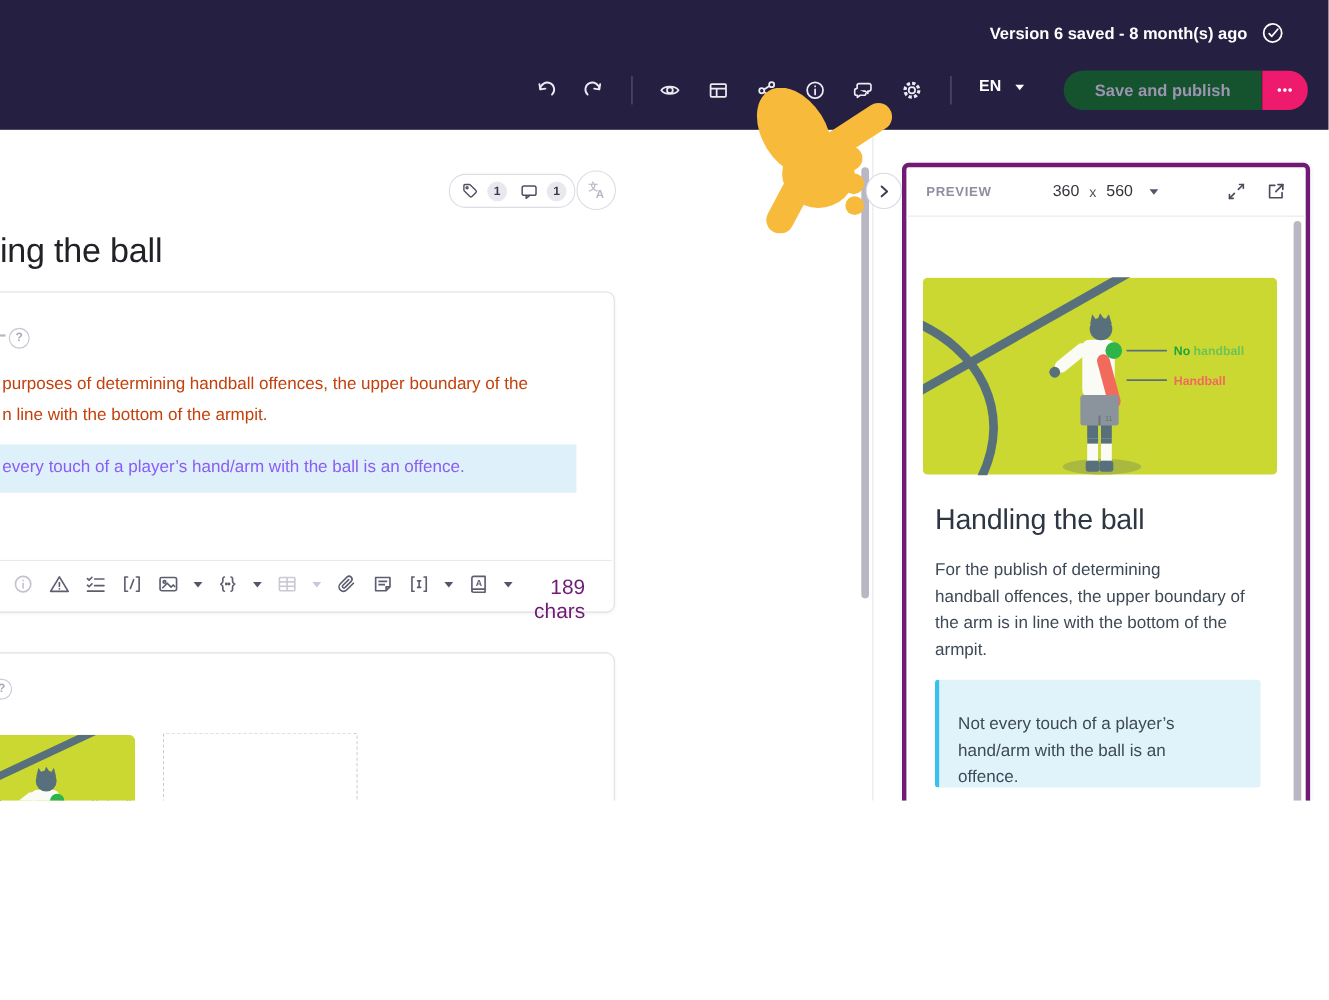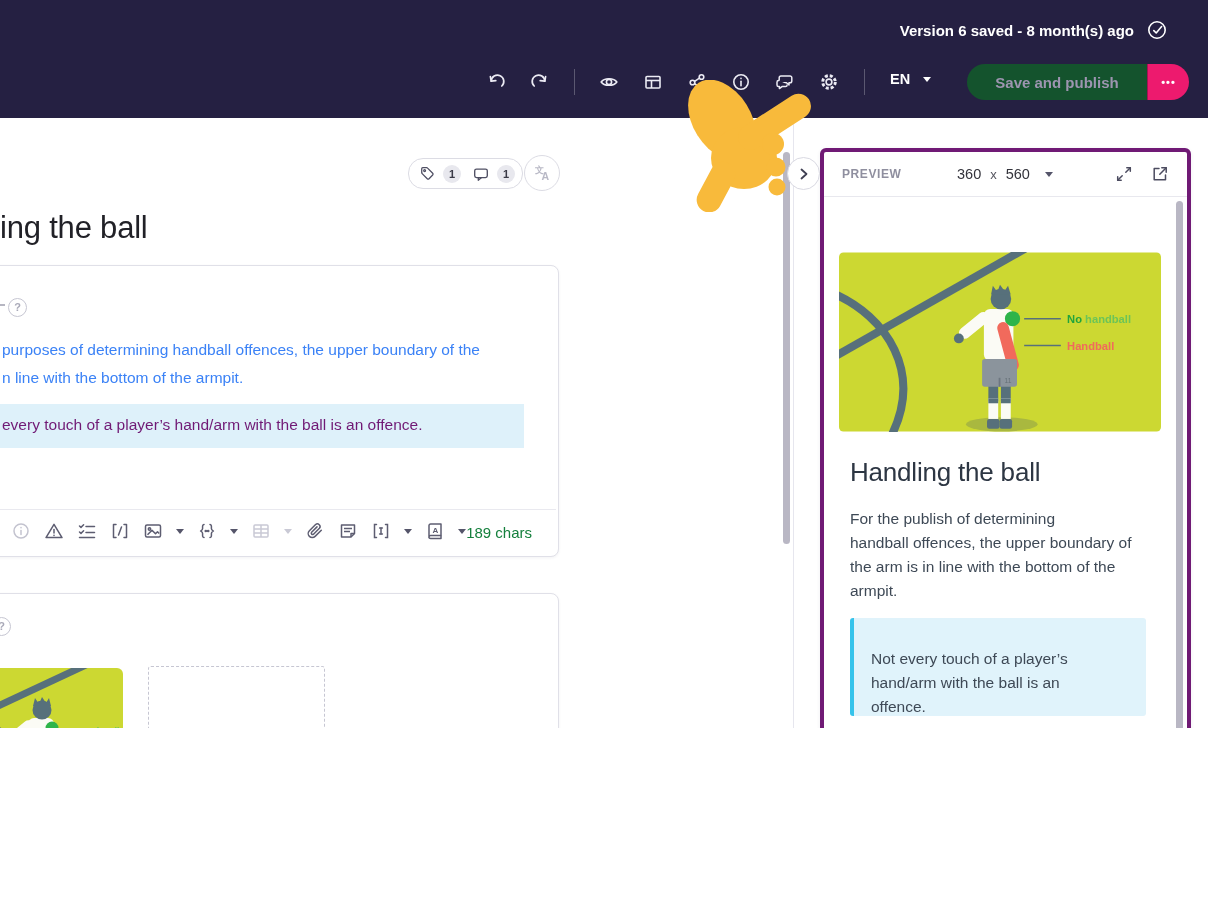--- a/index.html
+++ b/index.html
@@ -140,27 +140,27 @@
       </svg>
     </span>
   </div>
 
   <div class="abs nowrap" style="left:0;top:210px;font-size:31px;color:#212127;letter-spacing:-0.2px;">ing the ball</div>
 
   <div class="abs card" style="left:-30px;top:265px;width:587px;height:290px;"></div>
   <div class="abs" style="left:0;top:304px;width:5px;height:2px;background:#b6b6c2;"></div>
   <div class="abs helpq" style="left:8px;top:298px;">?</div>
 
-  <div class="abs nowrap" style="left:2px;top:336px;font-size:15.5px;line-height:28px;color:#3b82f6;">
+  <div class="abs nowrap" style="left:2px;top:336px;font-size:15.5px;line-height:28px;color:#c2410c;">
     <div>purposes of determining handball offences, the upper boundary of the</div>
     <div>n line with the bottom of the armpit.</div>
   </div>
 
   <div class="abs" style="left:-30px;top:404px;width:554px;height:44px;background:#def1fa;"></div>
-  <div class="abs nowrap" style="left:2px;top:416px;font-size:15.5px;color:#701a75;">every touch of a player’s hand/arm with the ball is an offence.</div>
+  <div class="abs nowrap" style="left:2px;top:416px;font-size:15.5px;color:#8b5cf6;">every touch of a player’s hand/arm with the ball is an offence.</div>
 
   <div class="abs" style="left:-29px;top:509px;width:585px;height:1px;background:#e9e9ef;"></div>
   <div class="abs" style="left:11px;top:521px;display:flex;align-items:center;gap:13px;">
     <span class="icon20">
       <svg viewBox="0 0 20 20" fill="none" stroke="#c3c3cf" stroke-width="1.5" stroke-linecap="round">
         <circle cx="10" cy="10" r="7"></circle>
           <line x1="10" y1="9.4" x2="10" y2="13.6"></line>
           <line x1="10" y1="6.6" x2="10" y2="6.8"></line>
       </svg>
     </span>
@@ -238,21 +238,21 @@
     <span class="caret"></span>
     <span class="icon20">
       <svg viewBox="0 0 20 20" fill="none" stroke="#5d5d71" stroke-width="1.5" stroke-linejoin="round">
         <path d="M4 4.6 C4 3.7 4.7 3 5.6 3 H16 V14.6 H5.6 C4.7 14.6 4 15.3 4 16.2 Z"></path>
         <path d="M16 14.6 V17.4 H5.6 C4.7 17.4 4 16.8 4 16.2"></path>
         <text x="7.6" y="11.6" font-size="8" fill="#5d5d71" font-weight="bold" stroke="none">A</text>
       </svg>
     </span>
     <span class="caret"></span>
   </div>
-  <div class="abs" style="left:452px;top:524px;width:80px;text-align:right;color:#15803d;font-size:15px;">189 chars</div>
+  <div class="abs" style="left:452px;top:524px;width:80px;text-align:right;color:#701a75;font-size:19px;">189 chars</div>
 
   <div class="abs card" style="left:-30px;top:593px;width:587px;height:284px;"></div>
   <div class="abs helpq" style="left:-8px;top:617px;">?</div>
 
   <div class="abs" style="left:0;top:668px;width:123px;height:172px;border-radius:0 6px 6px 0;overflow:hidden;">
     <svg width="123" height="172" viewBox="0 0 123 172">
       <rect x="0" y="0" width="123" height="172" fill="#CCD832"></rect>
       <line x1="88" y1="-4" x2="-6" y2="40" stroke="#57707B" stroke-width="7"></line>
       <path d="M-6 60 C 26 76 40 108 22 172" fill="none" stroke="#57707B" stroke-width="7"></path>
       <ellipse cx="44" cy="160" rx="27" ry="6" fill="#A9B83F"></ellipse>

